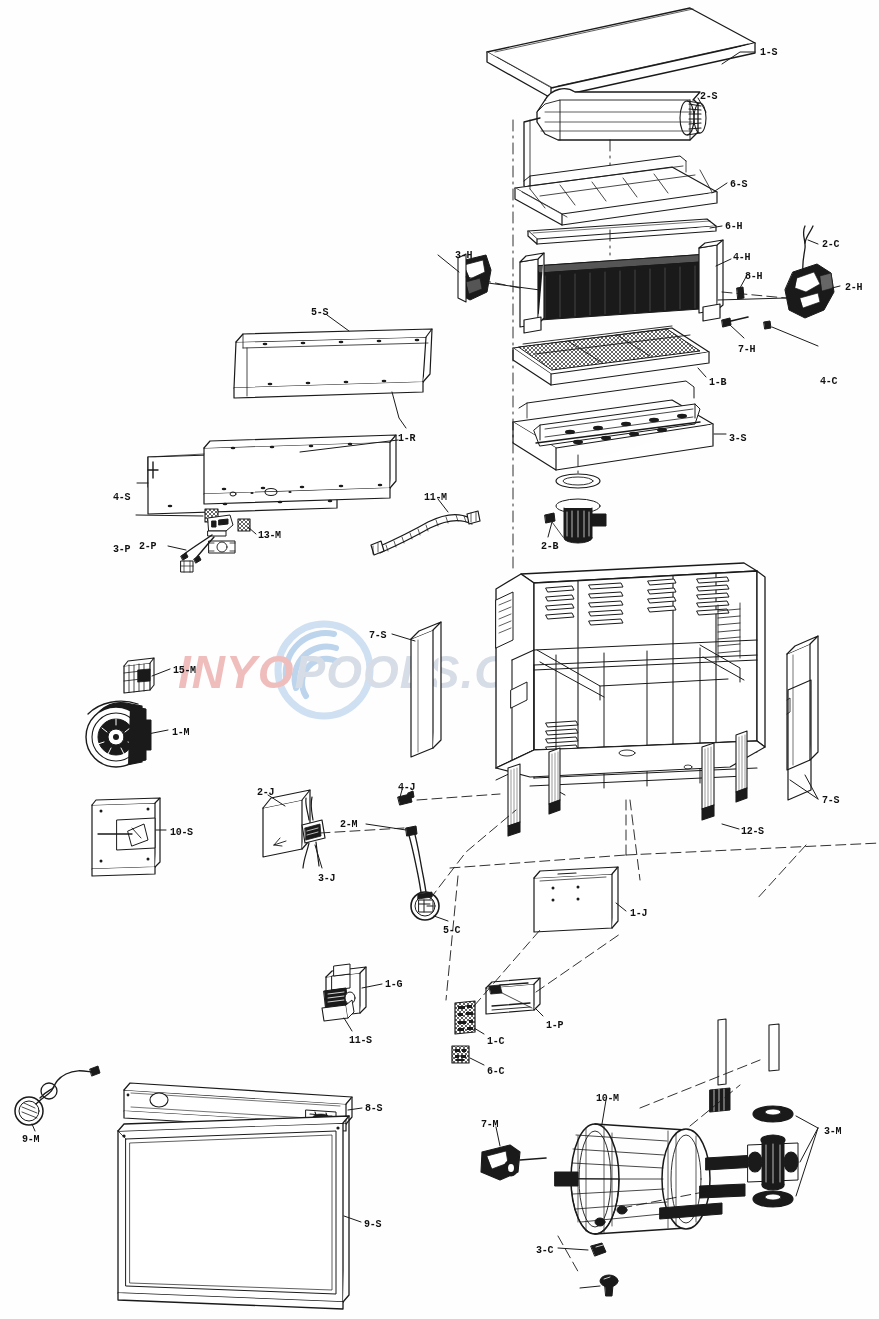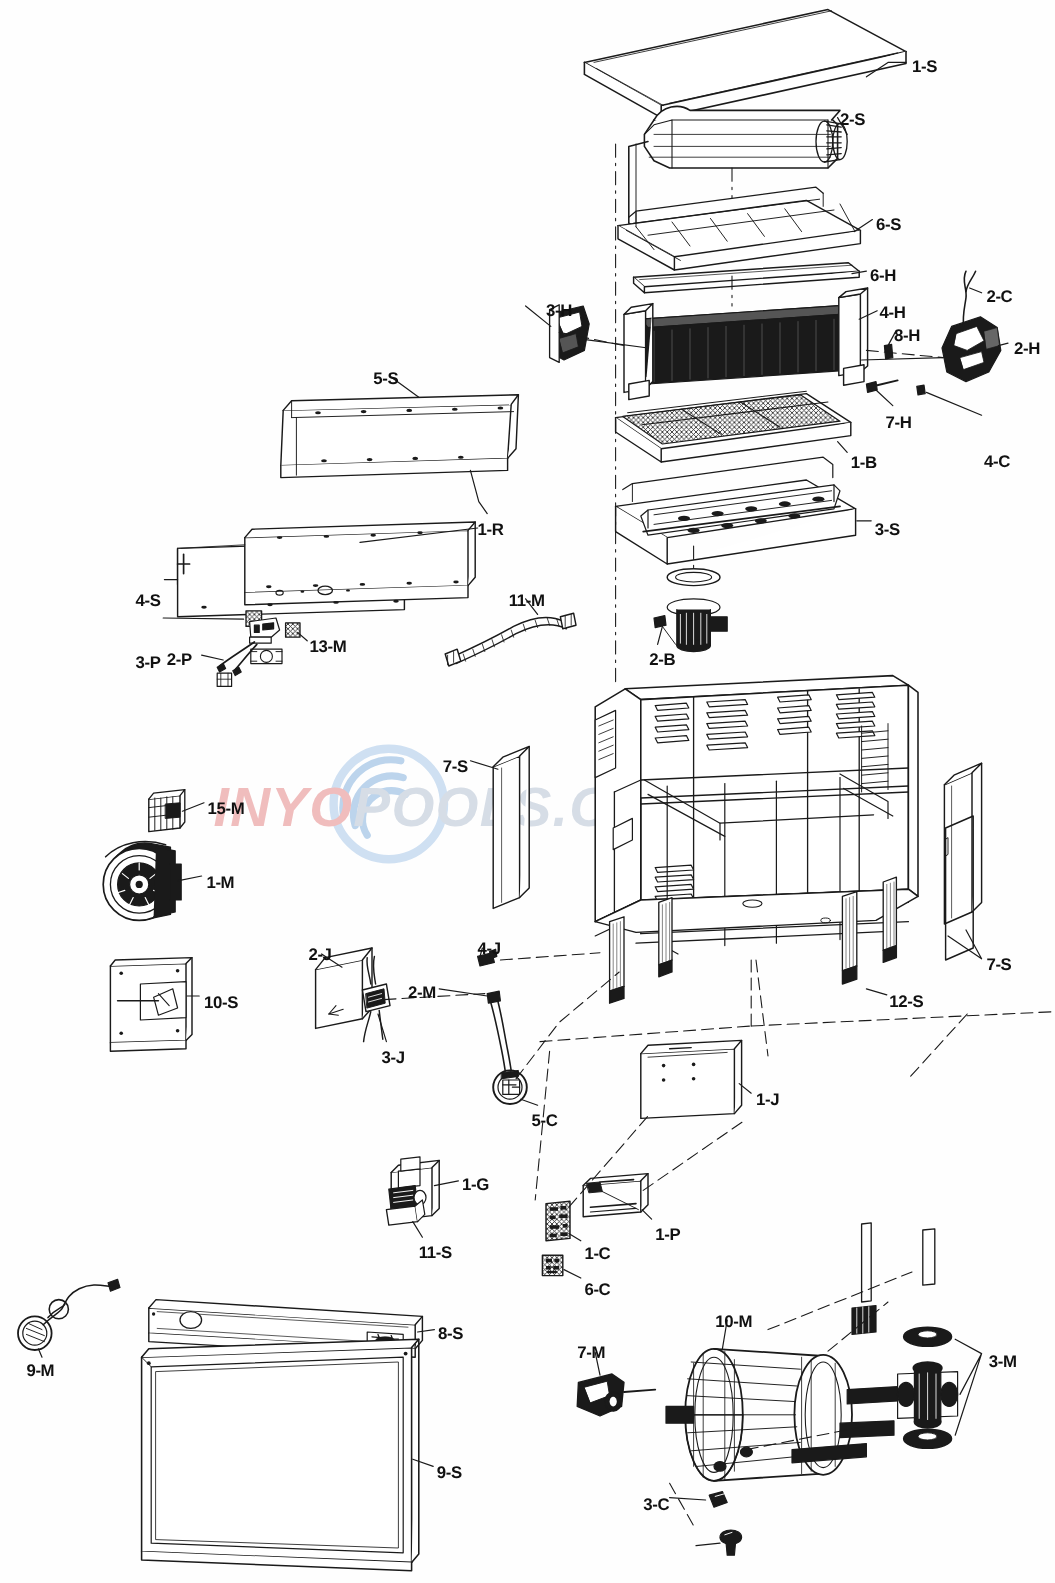--- a/index.html
+++ b/index.html
@@ -1,20 +1,20 @@
 <!DOCTYPE html>
 <html><head>
 <meta charset="utf-8">
 <title>Exploded Parts Diagram</title>
 <style>
   html,body{margin:0;padding:0;background:#ffffff;}
   body{font-family:"Liberation Sans",sans-serif;}
   #page{position:relative;width:879px;height:1319px;background:#fefefe;overflow:hidden;}
   #svgroot{position:absolute;left:0;top:0;width:879px;height:1319px;}
-  .lbl{position:absolute;font-family:Liberation Sans, sans-serif;font-size:14px;font-weight:700;
+  .lbl{position:absolute;font-family:Liberation Mono, monospace;font-size:10px;font-weight:700;
        color:#111;letter-spacing:-0.3px;white-space:nowrap;line-height:1;}
   .wm{position:absolute;pointer-events:none;user-select:none;}
   #wm-text{left:178px;top:645px;font-family:"Liberation Sans",sans-serif;font-size:46px;
            font-weight:700;font-style:italic;letter-spacing:1px;white-space:nowrap;}
   #wm-inyo{color:#f0bdbd;}
   #wm-pools{color:#d6dde6;}
   #wm-logo{left:272px;top:618px;width:104px;height:104px;}
 </style>
 </head>
 <body>

